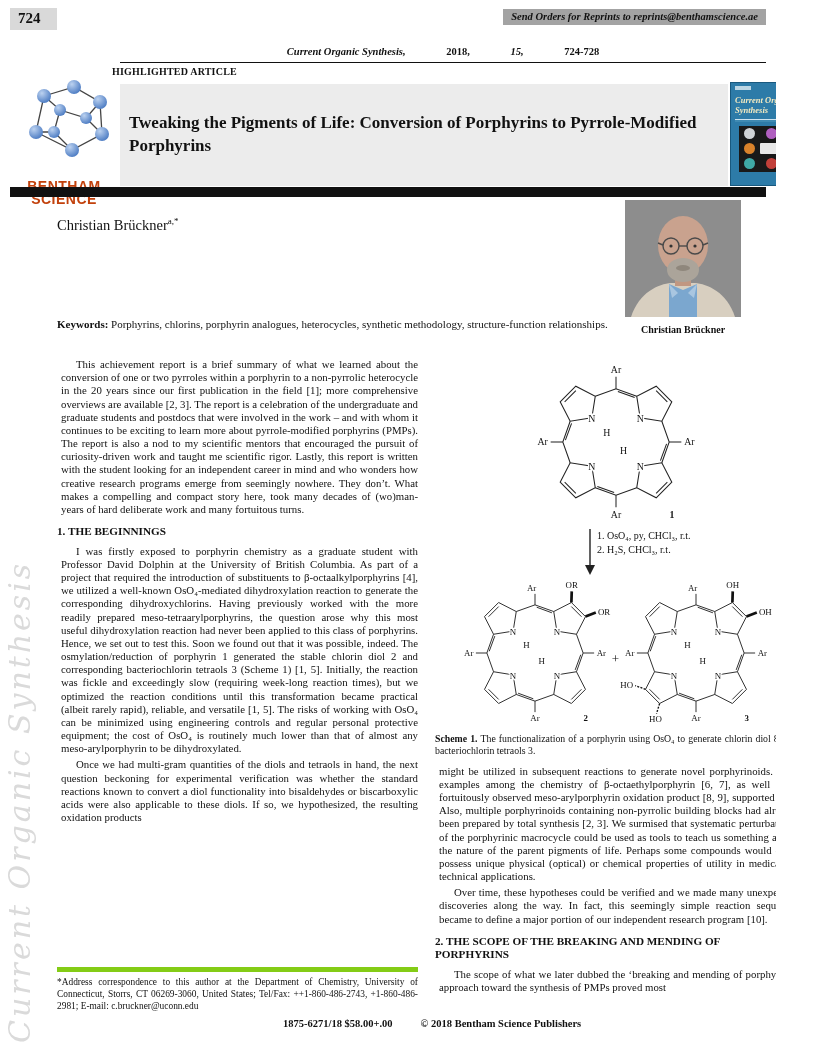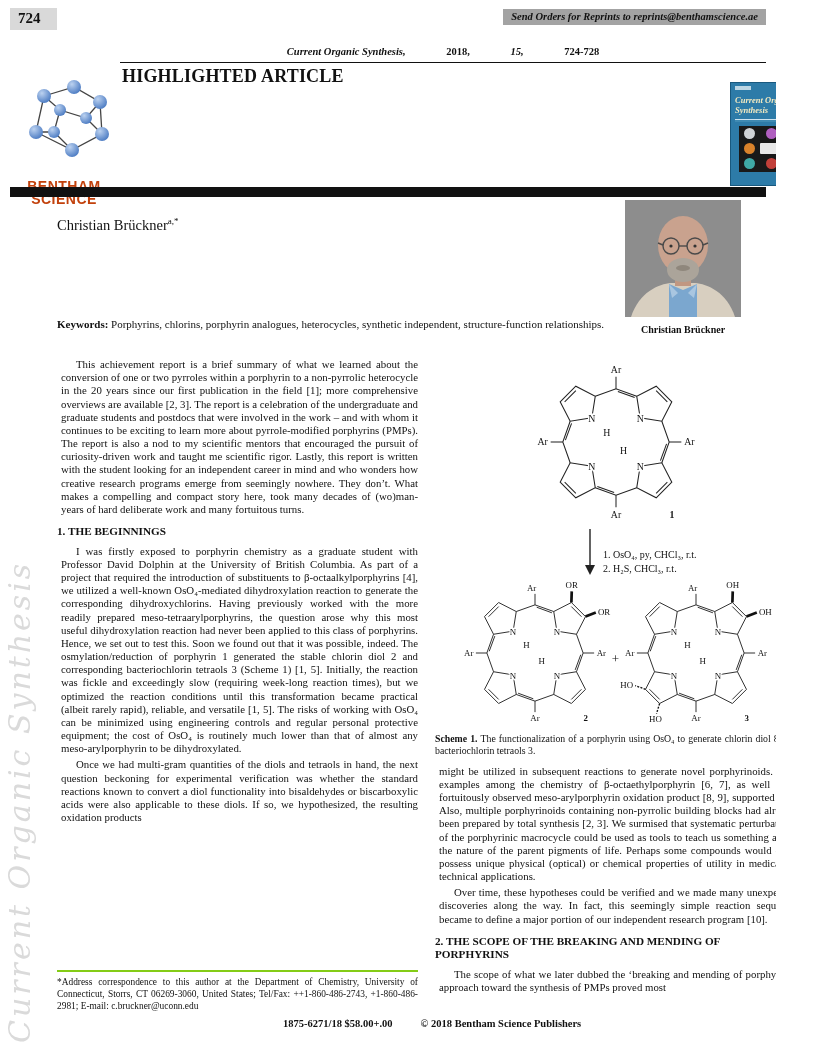--- a/index.html
+++ b/index.html
@@ -24,21 +24,21 @@
   .citation span{margin:0 19px;}
   .cit-j{font-weight:bold; font-style:italic;}
   .cit-y{font-weight:bold;}
   .cit-v{font-style:italic; font-weight:bold;}
   .cit-p{font-weight:bold;}
   .head-rule{
     position:absolute; left:120px; right:10px; top:62px;
     border-top:1.5px solid #111;
   }
   .article-type{
-    position:absolute; left:122px; top:66px; font-weight:bold; font-size:18px;
+    position:absolute; left:112px; top:66px; font-weight:bold; font-size:10px;
     letter-spacing:.2px;
   }
   .title-box{
     position:absolute; left:120px; top:84px; width:608px; height:102px;
     background:#ececec; display:flex; align-items:center;
   }
   .title-box .title{
     font-weight:bold; font-size:17px; line-height:1.35; padding:0 24px 0 9px;
   }
   
@@ -93,27 +93,27 @@
   
   .body-wrap{
     position:absolute; left:57px; top:358px; width:740px; height:654px;
     display:flex; gap:17px; font-size:10.8px; line-height:1.22; text-align:justify;
   }
   .col{width:361px; position:relative;}
   .col p{margin:0 0 3px 4px; text-indent:15px;}
   .col p.no-indent{text-indent:0;}
   .sec-head{font-weight:bold; font-size:11.2px; margin:9px 0 6px 0; text-align:left; text-indent:0;}
   .footnote{
-    position:absolute; bottom:0; left:0; right:0; border-top:2px solid #84cc16;
+    position:absolute; bottom:0; left:0; right:0; border-top:5px solid #84cc16;
     padding-top:4px; font-size:9.4px; line-height:1.28; text-align:justify;
   }
   
   .scheme{margin-bottom:4px;}
   .scheme-top{text-align:center;}
-  .arrow-row{display:flex; align-items:flex-end; margin:0 0 2px 148px; gap:6px;}
+  .arrow-row{display:flex; align-items:flex-start; margin:0 0 2px 148px; gap:0;}
   .conditions{font-size:10px; line-height:1.35; text-align:left;}
   .products{display:flex; align-items:center; justify-content:center; gap:0px;}
   .plus{font-size:13px; margin:0 1px; position:relative; top:6px;}
   .scheme-caption{font-size:9.8px; line-height:1.25; text-align:justify; margin:4px 0 7px 0;}
   .scheme-caption .cap-label{font-weight:bold;}
   svg text{font-family:"Liberation Serif","DejaVu Serif",serif;}
   
   .footer{
     position:absolute; left:283px; top:1018px; display:flex; gap:28px;
     font-weight:bold; font-size:10.5px;
@@ -192,20 +192,23 @@
           <circle cx="72" cy="38" r="6"></circle>
         <circle cx="40" cy="52" r="6"></circle>
       </g>
     </svg>
     <div class="logo-name">
       <div>BENTHAM</div>
       <div>SCIENCE</div>
     </div>
   </div>
 
+  <div class="title-box">
+    <div class="title">Tweaking the Pigments of Life: Conversion of Porphyrins to Pyrrole-Modified Porphyrins</div>
+  </div>
 
   <div class="cover">
     <div class="cover-meta"></div>
     <div class="cover-title">Current Organic Synthesis</div>
     <div class="cover-line"></div>
     <div class="cover-panel">
       <div class="dot"></div>
       <div class="dot"></div>
       <div class="dot"></div>
       <div class="dot"></div>
@@ -217,21 +220,21 @@
     </div>
     <div class="cover-foot">◈</div>
   </div>
 
   <div class="black-bar"></div>
 
   <div class="author-name">
     <span>Christian Brückner</span><sup>a,*</sup>
   </div>
   <div class="keywords">
-    <span class="kw-label">Keywords:</span><span> Porphyrins, chlorins, porphyrin analogues, heterocycles, synthetic independent, structure-function relationships.</span>
+    <span class="kw-label">Keywords:</span><span> Porphyrins, chlorins, porphyrin analogues, heterocycles, synthetic methodology, structure-function relationships.</span>
   </div>
 
   <div class="photo">
     <svg width="116" height="117" viewBox="0 0 116 117">
       <rect width="116" height="117" fill="#8d8d8d"></rect>
       <path d="M6,117 C14,92 34,84 46,83 L70,83 C82,84 102,92 110,117 Z" fill="#d8cfc0"></path>
       <rect x="50" y="66" width="16" height="20" fill="#c19781"></rect>
       <path d="M44,84 L58,90 L72,84 L72,117 L44,117 Z" fill="#7ba7cf"></path>
       <path d="M44,84 L53,93 L47,98 Z" fill="#a9c6e0"></path>
       <path d="M72,84 L63,93 L69,98 Z" fill="#a9c6e0"></path>

